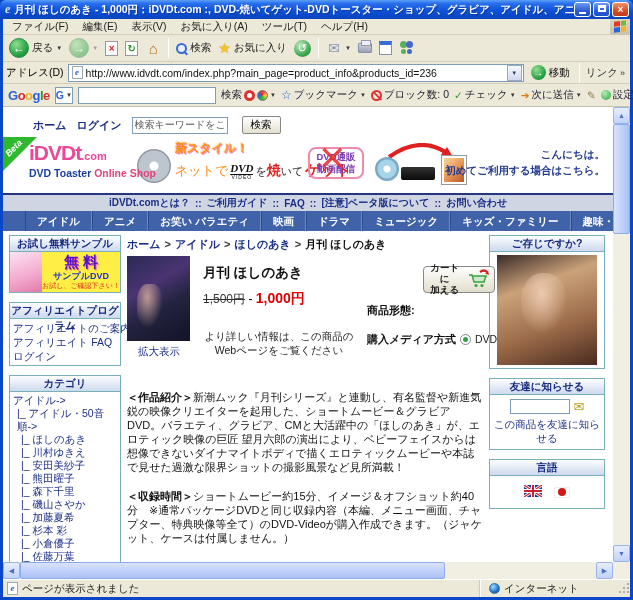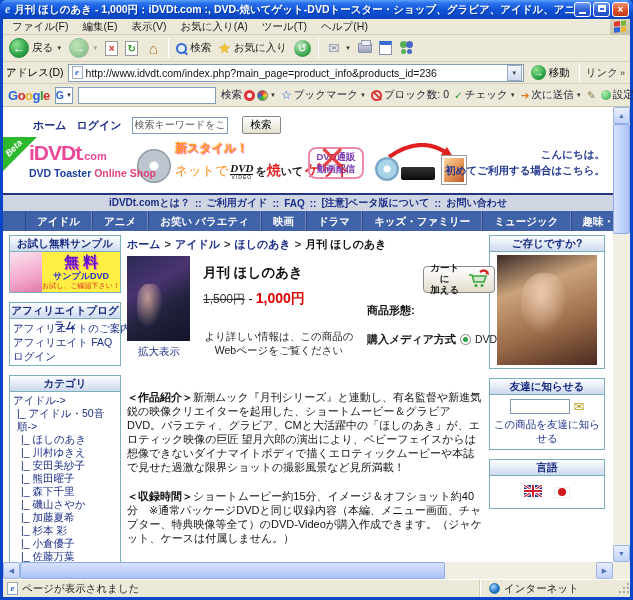--- a/index.html
+++ b/index.html
@@ -117,21 +117,21 @@
   .logomain .tld { font-size:11px; letter-spacing:0; }
   .logosub { position:relative; font-size:10.5px; font-weight:bold; margin-top:2px; }
   .logosub .s1 { color:#1a3fa0; } .logosub .s2 { color:#e0447a; }
   .promo { position:absolute; left:172px; top:3px; width:130px; }
   .newstyle { font-size:12px; font-weight:bold; color:#ff8c1a; text-shadow:1px 1px 0 #f8b, -1px -1px 0 #fda; white-space:nowrap; }
   .promoline { margin-top:4px; display:flex; align-items:center; gap:2px; white-space:nowrap; }
   .net-txt { color:#ff8c1a; font-weight:normal; font-size:13px; }
   .dvdlogo { display:inline-block; text-align:center; line-height:1; }
   .dvdlogo .d1 { font:italic bold 11px "Liberation Serif",serif; color:#111; display:block; }
   .dvdlogo .d2 { font-size:5px; color:#111; display:block; letter-spacing:1px; border-top:1px solid #111; }
-  .yaku { font-size:11px; color:#222; font-weight:bold; }
+  .yaku { font-size:11px; color:#222; font-weight:normal; }
   .yaku b { color:#e02020; font-size:14px; }
   .get-txt { color:#e02020; font-weight:bold; font-size:15px; }
   .crossbadge { position:absolute; left:305px; top:10px; width:56px; border:2px solid #f08aaa; border-radius:8px; padding:2px 2px; text-align:center;
     font-size:9.5px; font-weight:bold; color:#7a3ab0; line-height:1.25; }
   .crossbadge .x { position:absolute; left:8px; top:-8px; color:rgba(230,40,40,.85); font-size:34px; font-weight:bold; line-height:1; }
   .devices { position:absolute; left:372px; top:12px; width:110px; height:40px; }
   .dev-cd { position:absolute; left:0; top:8px; width:24px; height:24px; border-radius:50%;
     background:radial-gradient(circle,#fff 0 3px,#a8d4e8 4px 9px,#7aa8c8 10px); }
   .dev-player { position:absolute; left:26px; top:18px; width:34px; height:13px; background:linear-gradient(#333,#0a0a0a); border-radius:2px; }
   .dev-case { position:absolute; left:66px; top:6px; width:26px; height:30px; background:#fff; border:1px solid #999; padding:2px; }
@@ -410,22 +410,22 @@
             <span>::</span>
             <span>お問い合わせ</span>
           </div>
 
           <div class="tabbar">
             <span class="tab">アイドル</span>
             <span class="tab">アニメ</span>
             <span class="tab">お笑い バラエティ</span>
             <span class="tab">映画</span>
             <span class="tab">ドラマ</span>
+            <span class="tab">ミュージック</span>
             <span class="tab">キッズ・ファミリー</span>
-            <span class="tab">ミュージック</span>
             <span class="tab">趣味・スポーツ</span>
           </div>
 
           <div class="columns">
 
             <div class="col-left">
               <div class="box">
                 <div class="boxhead">お試し無料サンプル</div>
                 <div class="freebanner">
                   <span class="ph"></span>

